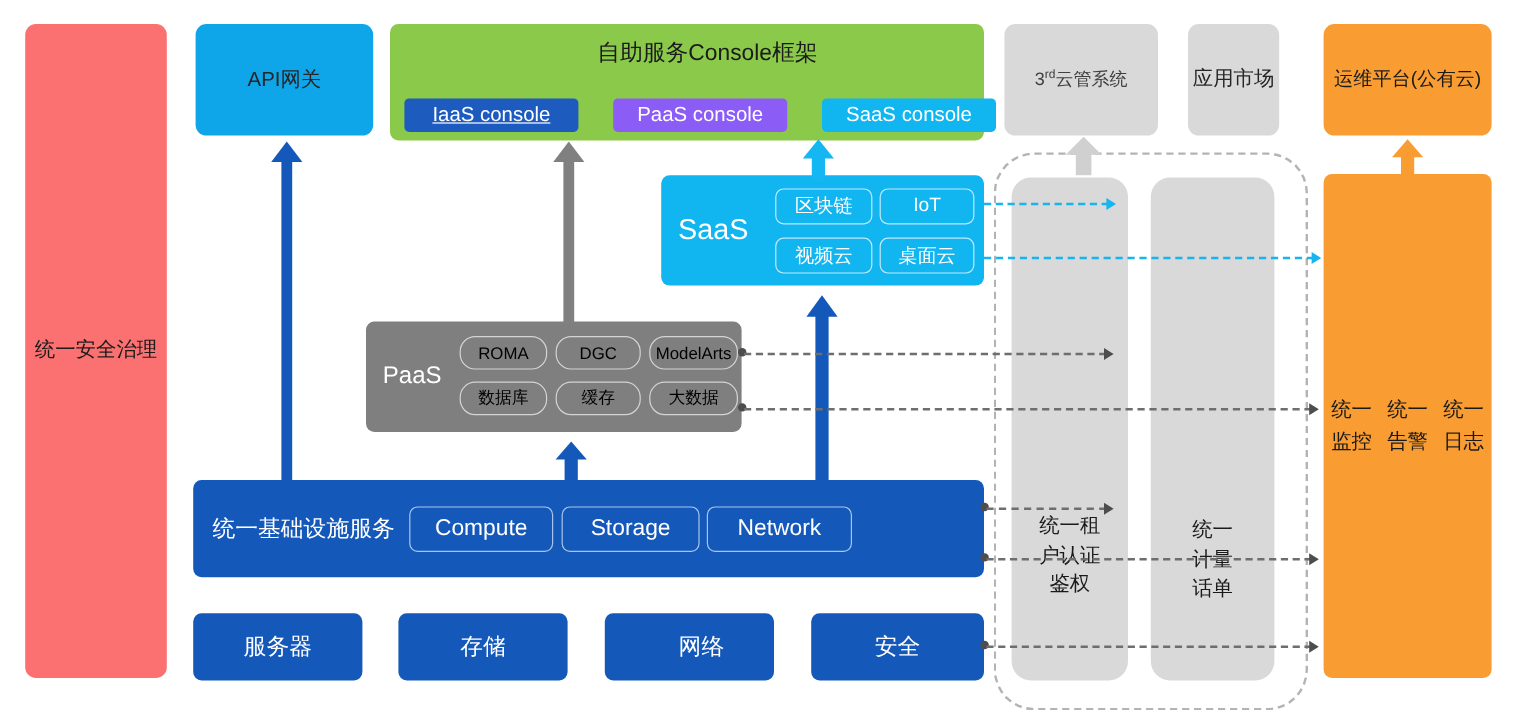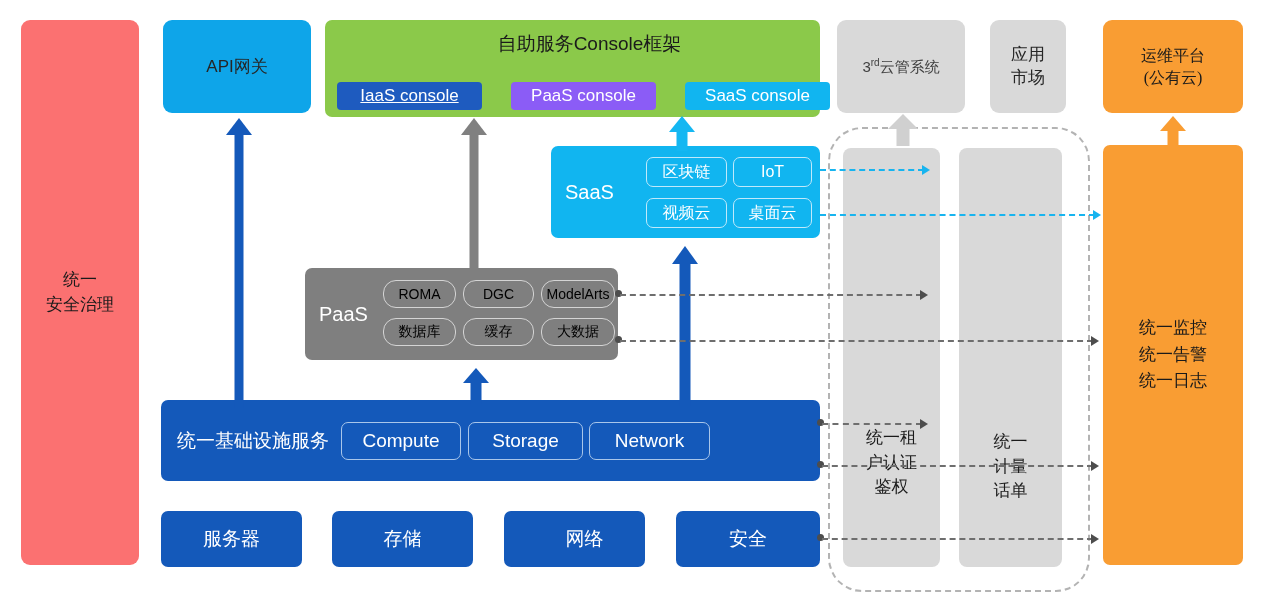--- a/index.html
+++ b/index.html
@@ -9,21 +9,21 @@
   }
   #stage{
     position:relative;
     width:1265px;
     height:605px;
     background:#ffffff;
     overflow:hidden;
   }
   .box{position:absolute;box-sizing:border-box;}
   .ctr{display:flex;align-items:center;justify-content:center;text-align:center;}
-  .col{flex-direction:column;font-family:Liberation Serif, serif;}
+  .col{flex-direction:row;}
 
   
   .panel-red{
     left:21px;top:20px;width:118px;height:545px;
     background:#fb7171;border-radius:9px;
     color:#1a1a1a;font-size:17px;line-height:1.45;font-weight:400;
   }
 
   
   .panel-apigw{
@@ -70,21 +70,21 @@
     background:#f99d33;border-radius:7px;color:#1a1a1a;font-size:17px;line-height:1.55;
   }
 
   
   .panel-saas{
     left:551px;top:146px;width:269px;height:92px;
     background:#11b5f0;border-radius:7px;
   }
   .saas-label{
     position:absolute;left:14px;top:50%;transform:translateY(-50%);
-    color:#ffffff;font-size:20px;
+    color:#ffffff;font-size:24px;
   }
   .saas-chip{
     position:absolute;height:28px;border:1.5px solid #bfe9fb;border-radius:7px;
     color:#ffffff;font-size:16px;display:flex;align-items:center;justify-content:center;
   }
   .saas-r1{top:11px;}
   .saas-r2{top:52px;}
   .saas-c1{left:95px;width:79px;}
   .saas-c2{left:182px;width:77px;}
 
@@ -136,21 +136,21 @@
   .bot-3{left:504px;width:141px;padding-left:20px;}
   .bot-4{left:676px;width:144px;}
 
   
   .dash-container{
     left:828px;top:127px;width:262px;height:465px;
     border:2px dashed #b3b3b3;border-radius:34px;
     background:transparent;
   }
   .grey-col{
-    position:absolute;background:#d9d9d9;border-radius:8px;
+    position:absolute;background:#d9d9d9;border-radius:16px;
   }
   .grey-col-1{left:843px;top:148px;width:97px;height:419px;}
   .grey-col-2{left:959px;top:148px;width:103px;height:419px;}
   .grey-col-label{
     position:absolute;width:100%;left:0;text-align:center;
     color:#1a1a1a;font-size:17px;line-height:1.45;
   }
   .gcl-1{top:278px;}
   .gcl-2{top:282px;}
 

